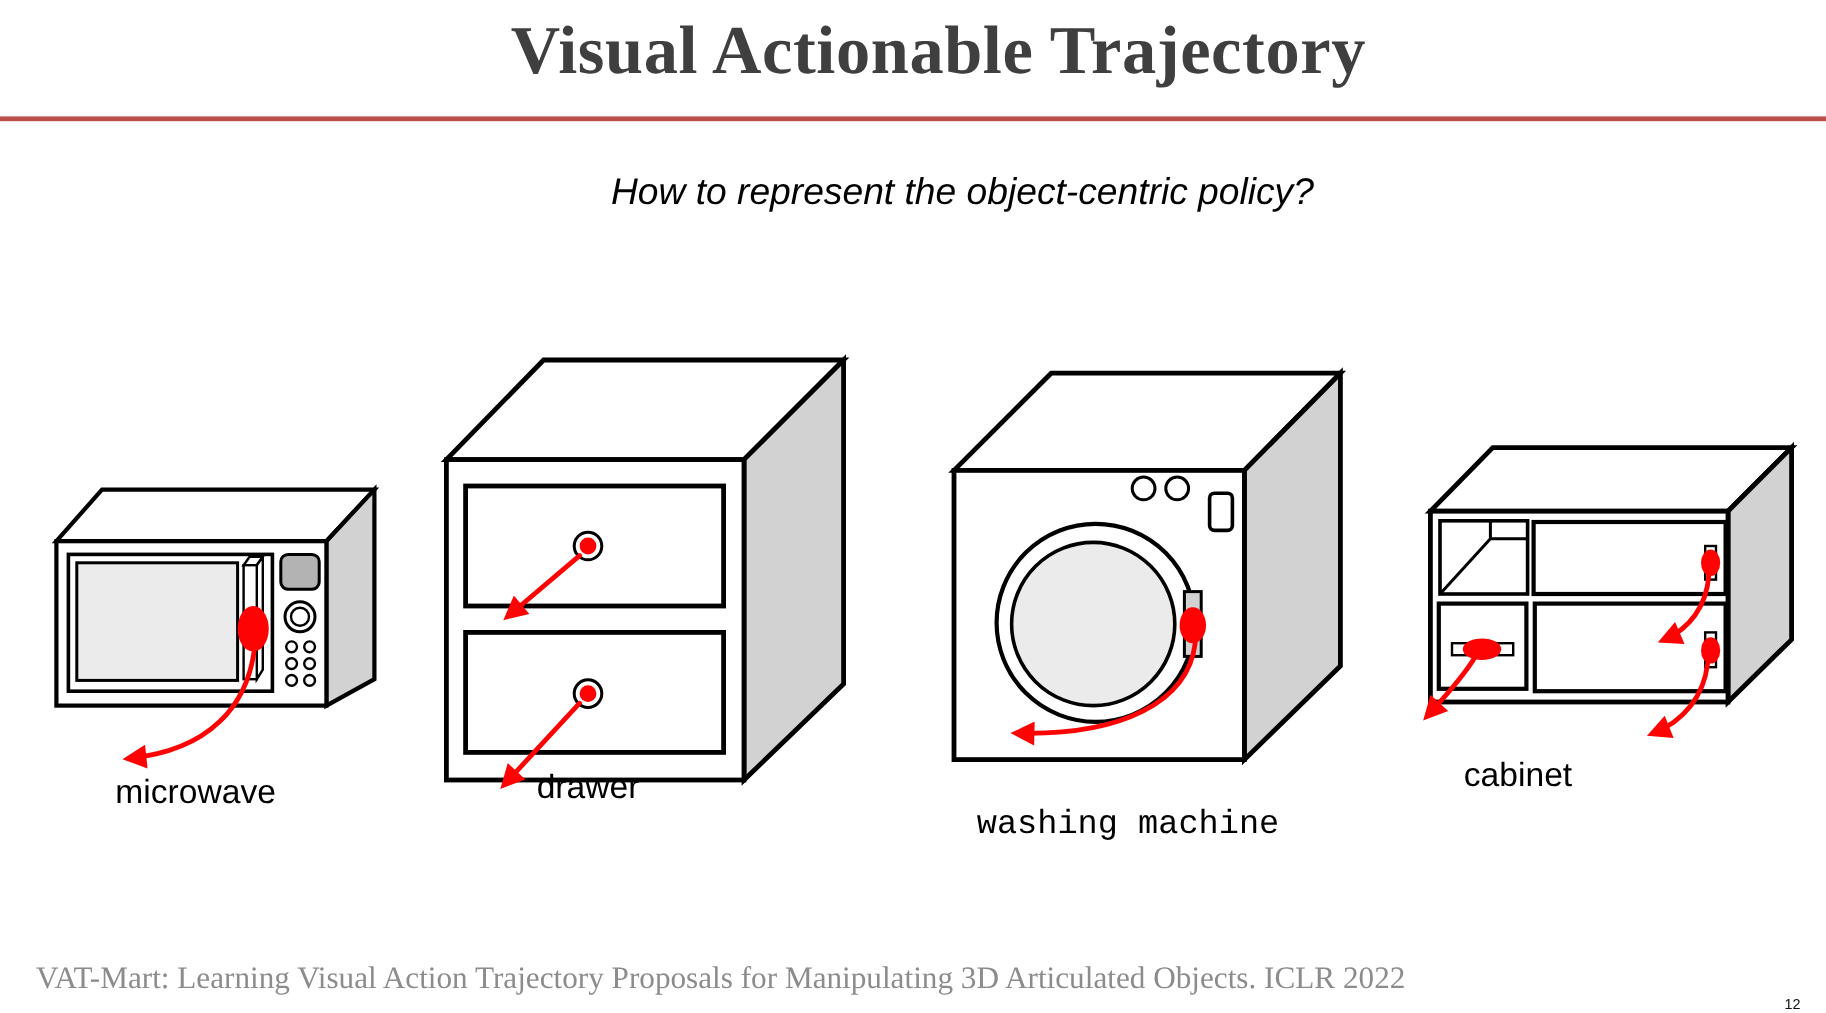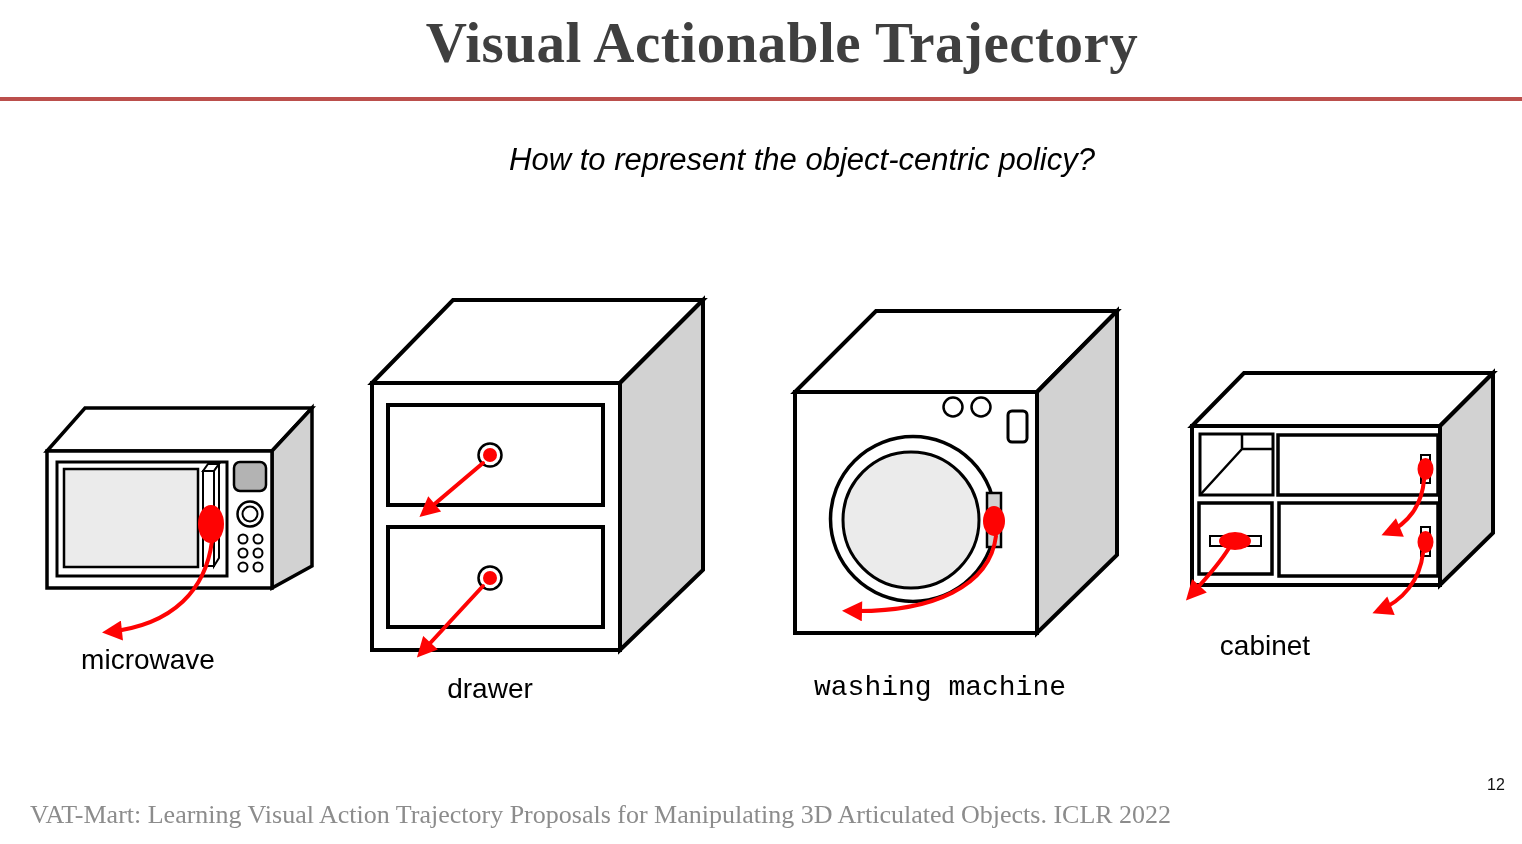--- a/index.html
+++ b/index.html
@@ -28,31 +28,31 @@
   }
   .subtitle{
     position:absolute;top:142px;left:0;right:0;text-align:center;
     transform:translateX(41px);
     font-style:italic;font-size:31px;color:#000;margin:0;font-weight:normal;
   }
   .obj-label{
     position:absolute;transform:translateX(-50%);
     font-size:28px;color:#000;white-space:nowrap;
   }
-  #label-microwave{left:148px;top:644px;}
-  #label-drawer{left:490px;top:673px;}
+  #label-microwave{left:163px;top:644px;}
+  #label-drawer{left:490px;top:640px;}
   #label-washing-machine{left:940px;top:672px;font-family:Liberation Mono, monospace;}
   #label-cabinet{left:1265px;top:630px;}
   .citation{
     position:absolute;left:30px;top:800px;
     font-family:"Liberation Serif",serif;font-size:26px;
     color:var(--citation-gray);white-space:nowrap;
   }
   .page-number{
-    position:absolute;left:1487px;top:776px;font-size:16px;color:#111;
+    position:absolute;left:1487px;top:830px;font-size:12px;color:#111;
   }
   svg{position:absolute;left:0;top:0;}
   .outline{fill:#ffffff;stroke:#000;}
   .side{fill:var(--side-face-gray);stroke:#000;}
   .window{fill:var(--window-gray);stroke:#000;}
   .panel{fill:var(--panel-gray);stroke:#000;}
   .red-fill{fill:var(--annotation-red);stroke:none;}
   .red-stroke{stroke:var(--annotation-red);fill:none;stroke-linecap:round;}
   .thin-line{stroke:#000;fill:none;}
 </style>

